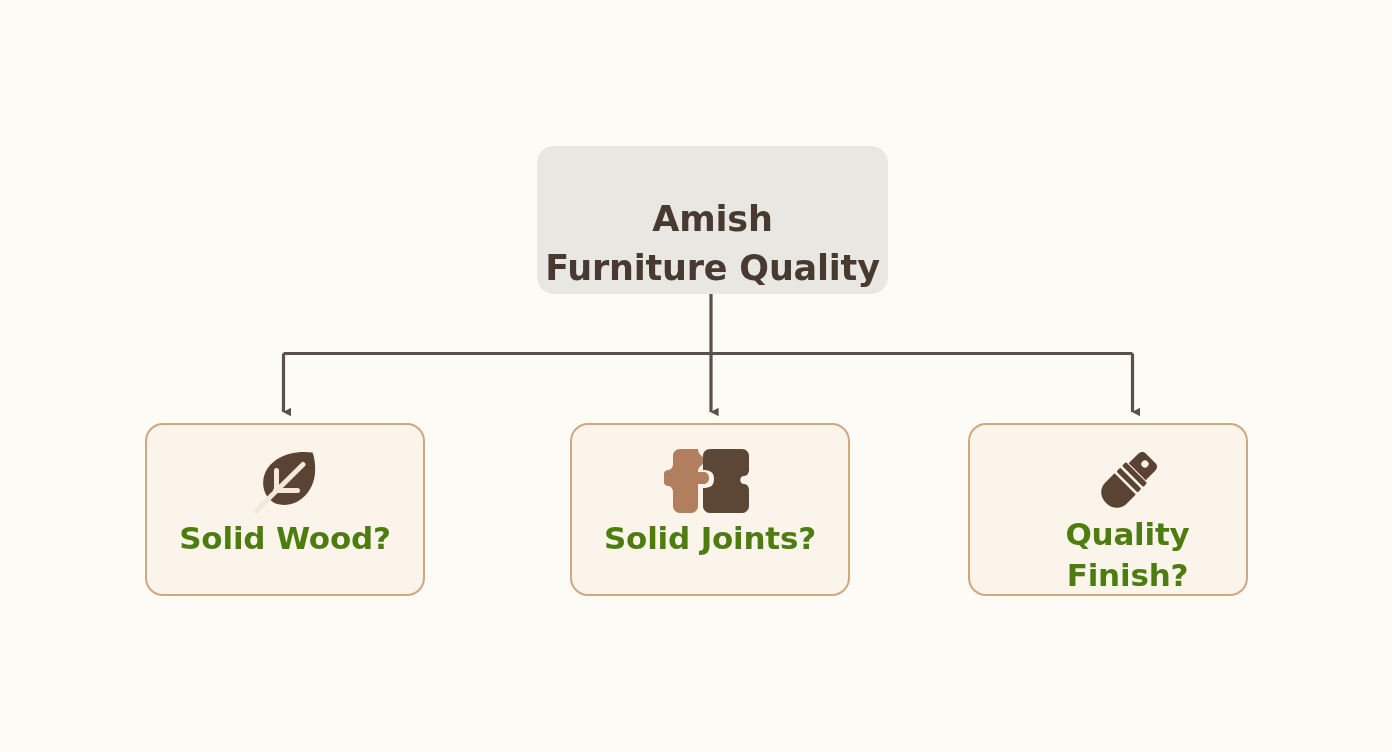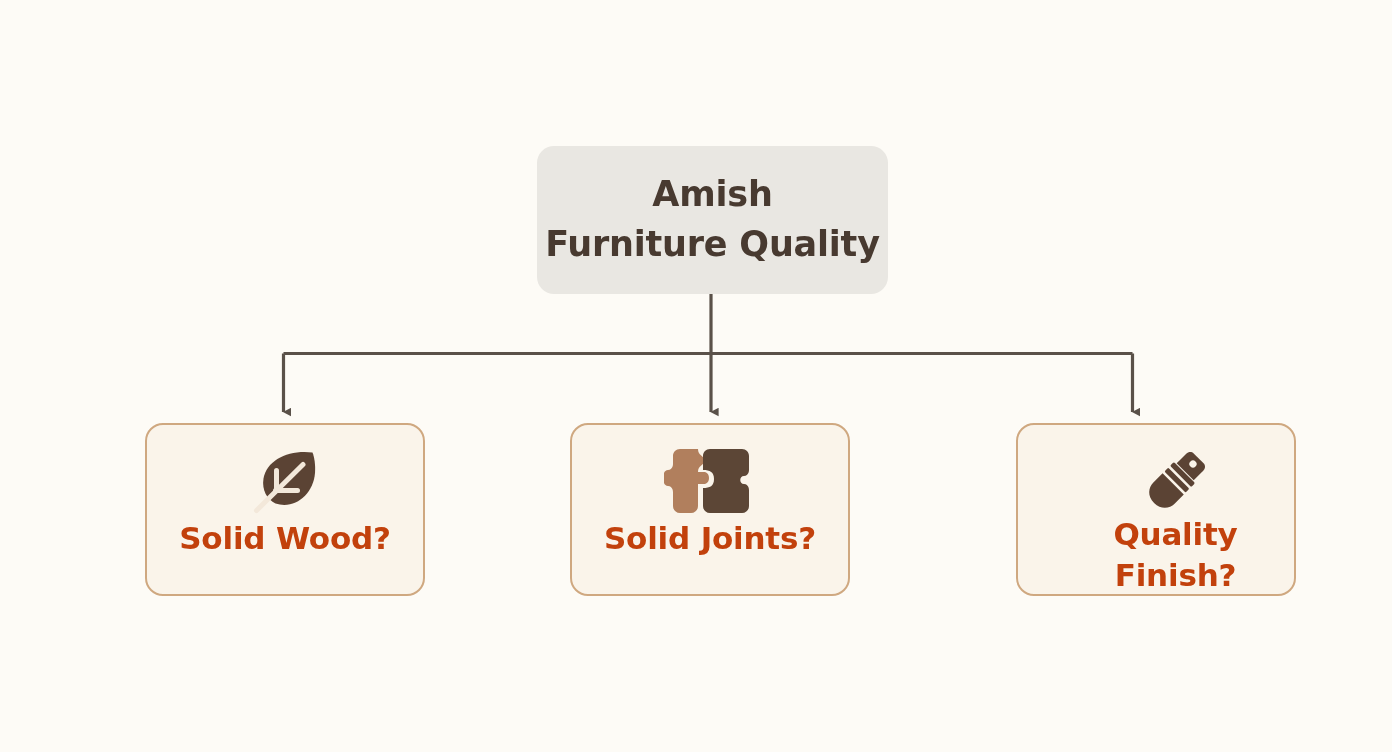--- a/index.html
+++ b/index.html
@@ -33,21 +33,21 @@
   
   .root-node {
     position: absolute;
     left: 537px;
     top: 146px;
     width: 351px;
     height: 148px;
     background: #e9e7e2;
     border-radius: 17px;
     display: flex;
-    align-items: center;
+    align-items: flex-end;
     justify-content: center;
     box-sizing: border-box;
   }
   .root-title {
     font-size: 35px;
     font-weight: bold;
     line-height: 1.42;
     color: #483a30;
     text-align: center;
     letter-spacing: -0.2px;
@@ -64,35 +64,35 @@
     border: 2.5px solid #cfa880;
     border-radius: 18px;
     box-sizing: border-box;
     display: flex;
     flex-direction: column;
     align-items: center;
     justify-content: flex-start;
   }
   .child-node.n0 { left: 145px; }
   .child-node.n1 { left: 570px; }
-  .child-node.n2 { left: 1016px; padding-left: 39px; }
+  .child-node.n2 { left: 968px; padding-left: 39px; }
 
   .child-icon {
     margin-top: 23px;
     height: 66px;
     display: flex;
     align-items: center;
     justify-content: center;
   }
   .child-label {
     margin-top: 4px;
     font-size: 31px;
     font-weight: bold;
     line-height: 1.32;
-    color: #c2410c;
+    color: #4d7c0f;
     text-align: center;
     letter-spacing: -0.2px;
     white-space: pre-line;
   }
   .child-node.n2 .child-label {
     margin-top: 0px;
     width: 210px;
   }
 </style>
 </head>

